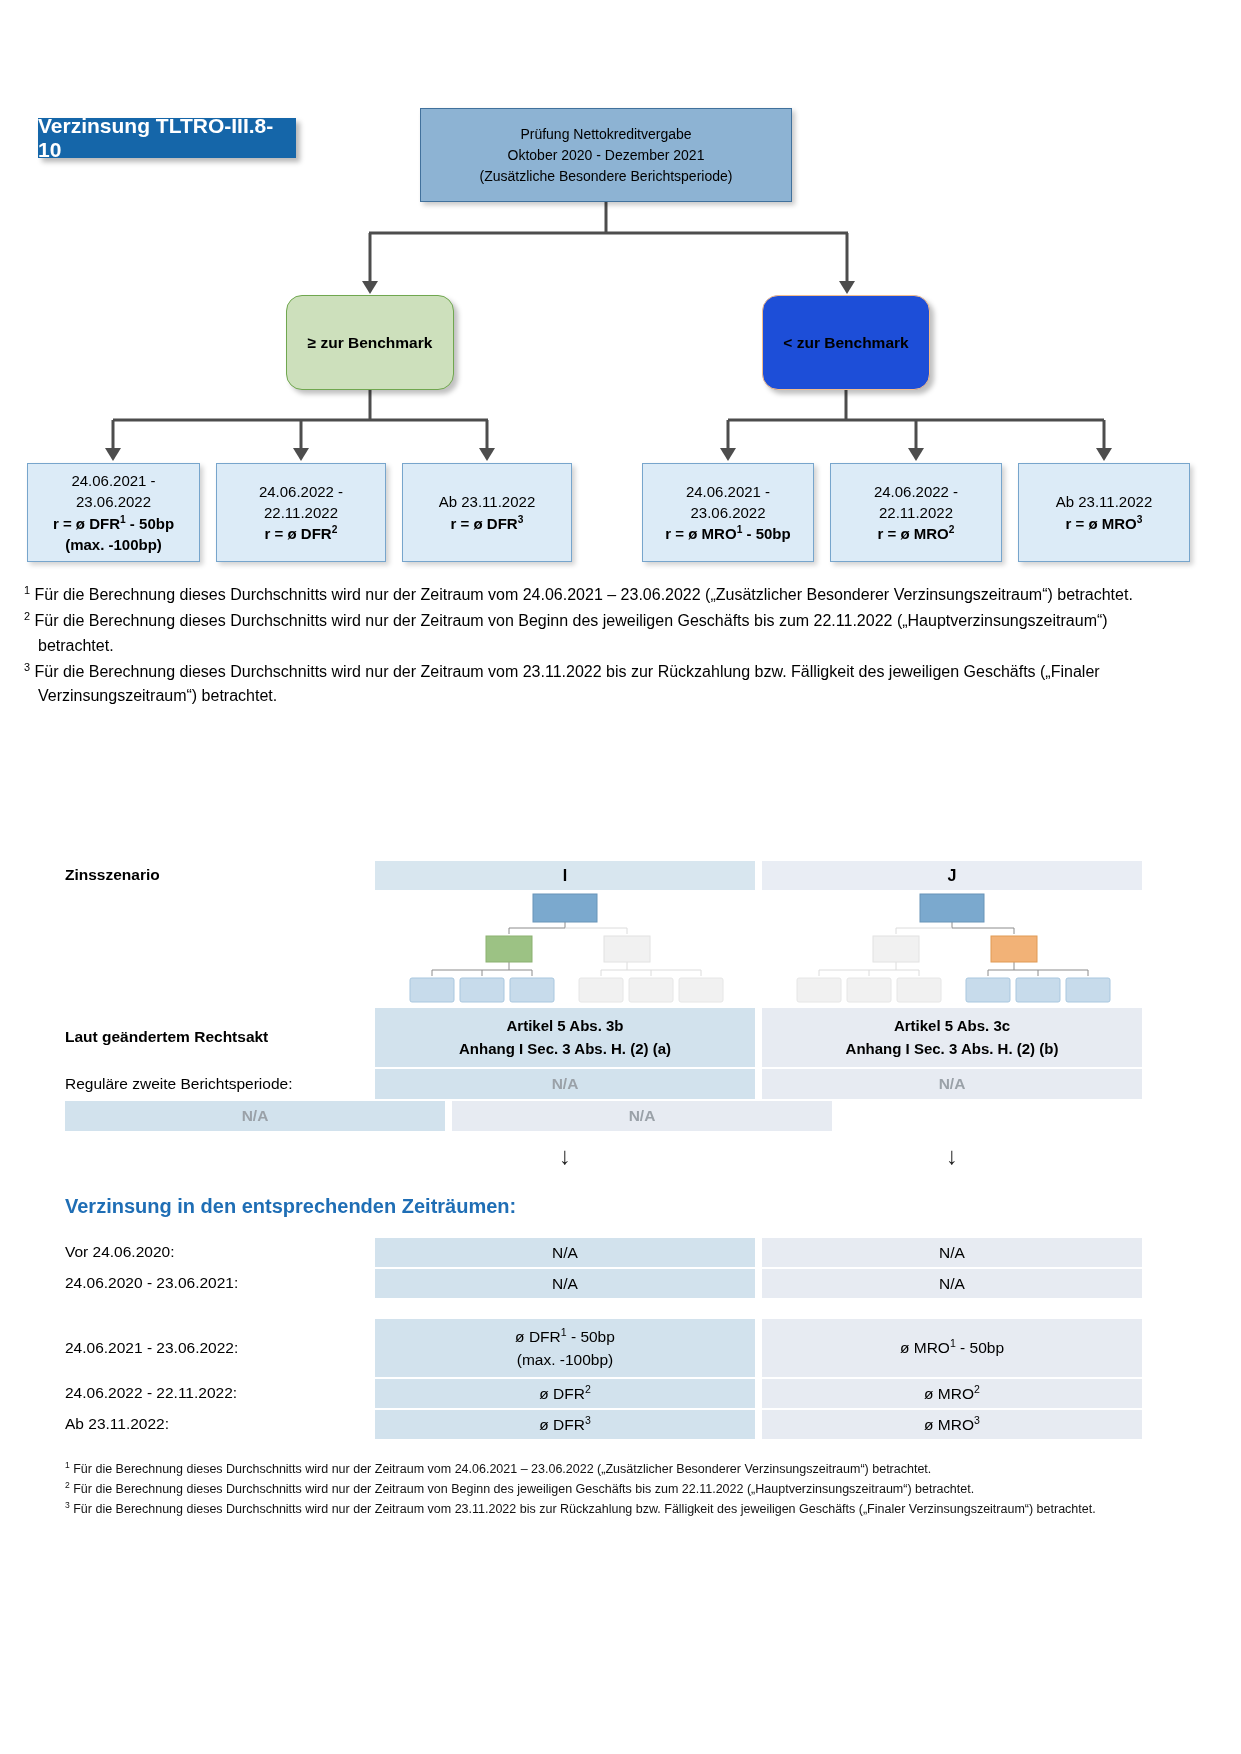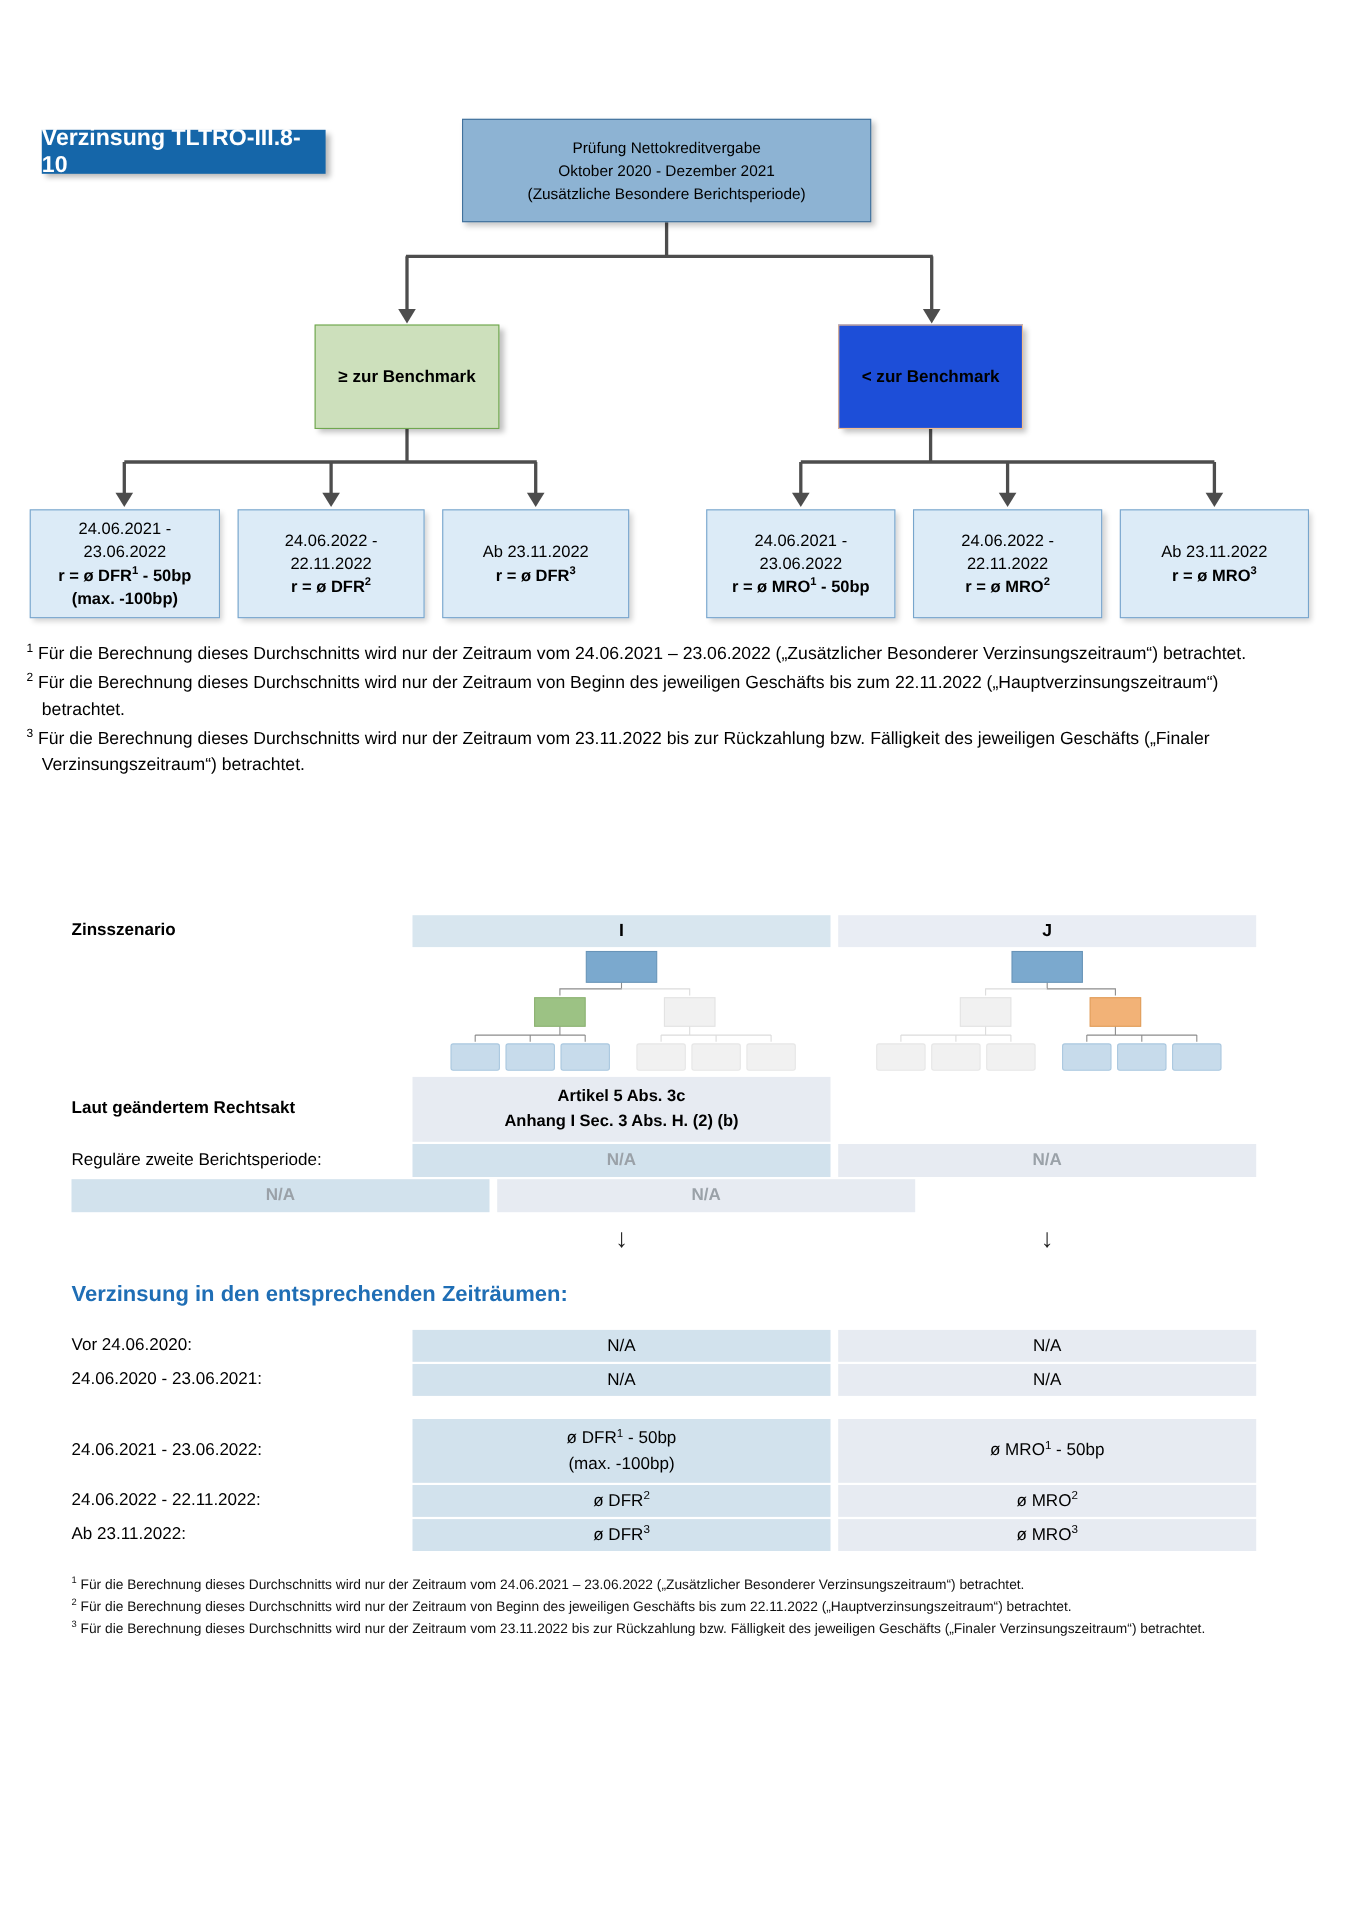--- a/index.html
+++ b/index.html
@@ -25,20 +25,21 @@
     background: #8db3d3; border: 1px solid #41719c;
     display: flex; align-items: center; justify-content: center; text-align: center;
     font-size: 14px; line-height: 1.5; white-space: pre-line;
     box-shadow: 3px 3px 5px rgba(0,0,0,0.22);
   }
   .fc-branch {
     position: absolute; top: 295px; width: 168px; height: 95px; z-index: 1;
     display: flex; align-items: center; justify-content: center;
     font-weight: bold; font-size: 15.5px; text-align: center;
     box-shadow: 4px 4px 5px rgba(0,0,0,0.25);
+    border-radius: 16px;
   }
   .fc-branch--green { left: 286px; background: #cde0bc; border: 1px solid #70a74f; }
   .fc-branch--orange { left: 762px; background: #1d4ed8; border: 1px solid #f3bd8d; }
   .leaf {
     position: absolute; top: 463px; height: 99px; z-index: 1;
     background: #dcebf7; border: 1px solid #77a5cc;
     display: flex; flex-direction: column; align-items: center; justify-content: center;
     text-align: center; font-size: 15px; line-height: 1.42;
     box-shadow: 3px 3px 5px rgba(0,0,0,0.18);
   }
@@ -47,21 +48,21 @@
   sup { font-size: 0.68em; }
 
   
   .footnotes-top {
     position: absolute; left: 24px; top: 582px; width: 1130px; z-index: 1;
     font-size: 16px; line-height: 1.5;
   }
   .footnotes-top .fn { padding-left: 14px; text-indent: -14px; margin-bottom: 1px; }
 
   
-  .table-section { position: absolute; left: 65px; top: 832px; width: 1080px; z-index: 1; }
+  .table-section { position: absolute; left: 65px; top: 861px; width: 1080px; z-index: 1; }
   .trow { display: flex; align-items: stretch; margin-bottom: 2px; }
   .tlabel { width: 310px; font-size: 15.5px; display: flex; align-items: center; line-height: 1.3; white-space: pre-line; }
   .tlabel.bold { font-weight: bold; }
   .cell {
     width: 380px; display: flex; flex-direction: column; align-items: center; justify-content: center;
     text-align: center; font-size: 15.5px; line-height: 1.5;
   }
   .cell-i { background: #d2e2ed; margin-right: 7px; }
   .cell-j { background: #e7ebf2; }
   .cell.hdr { font-weight: bold; font-size: 16px; }
@@ -218,20 +219,24 @@
           <rect x="135" y="86" width="44" height="24" rx="2" fill="#f1f1f1" stroke="#e6e6e6"></rect>
           <rect x="204" y="86" width="44" height="24" rx="2" fill="#c7dbeb" stroke="#a9c7df"></rect>
           <rect x="254" y="86" width="44" height="24" rx="2" fill="#c7dbeb" stroke="#a9c7df"></rect>
           <rect x="304" y="86" width="44" height="24" rx="2" fill="#c7dbeb" stroke="#a9c7df"></rect>
         </svg>
       </div>
     </div>
 
     <div class="trow row-rechtsakt">
       <div class="tlabel bold">Laut geändertem Rechtsakt</div>
+      <div class="cell cell-i">
+        <div>Artikel 5 Abs. 3b</div>
+        <div>Anhang I Sec. 3 Abs. H. (2) (a)</div>
+      </div>
       <div class="cell cell-j">
         <div>Artikel 5 Abs. 3c</div>
         <div>Anhang I Sec. 3 Abs. H. (2) (b)</div>
       </div>
     </div>
 
     <div class="trow row-s">
       <div class="tlabel">Reguläre zweite Berichtsperiode:</div>
       <div class="cell cell-i na-gray">N/A</div>
       <div class="cell cell-j na-gray">N/A</div>

